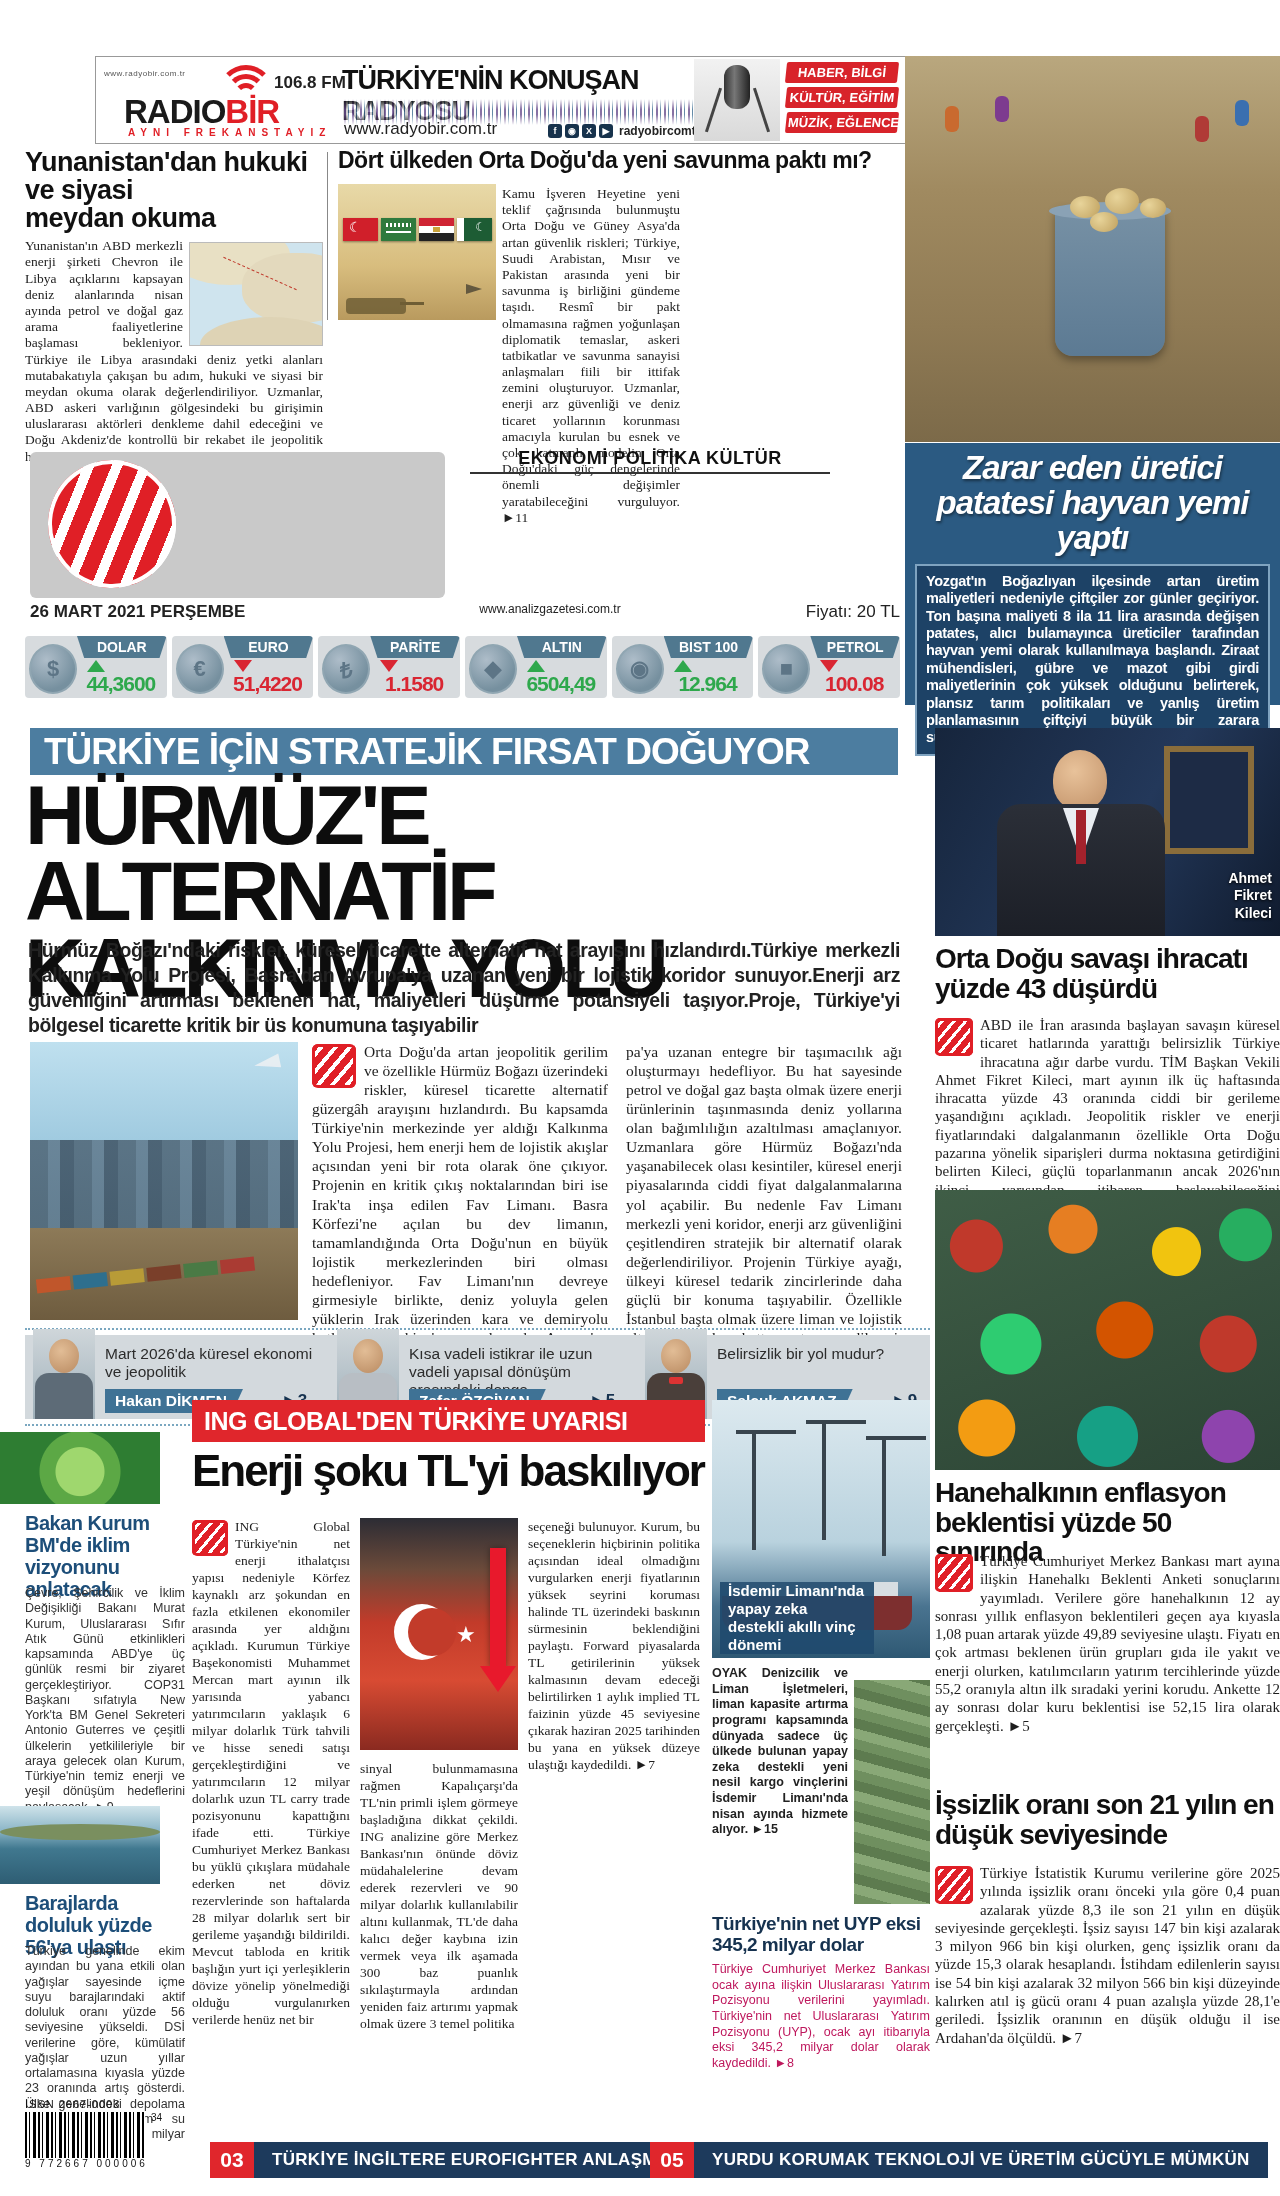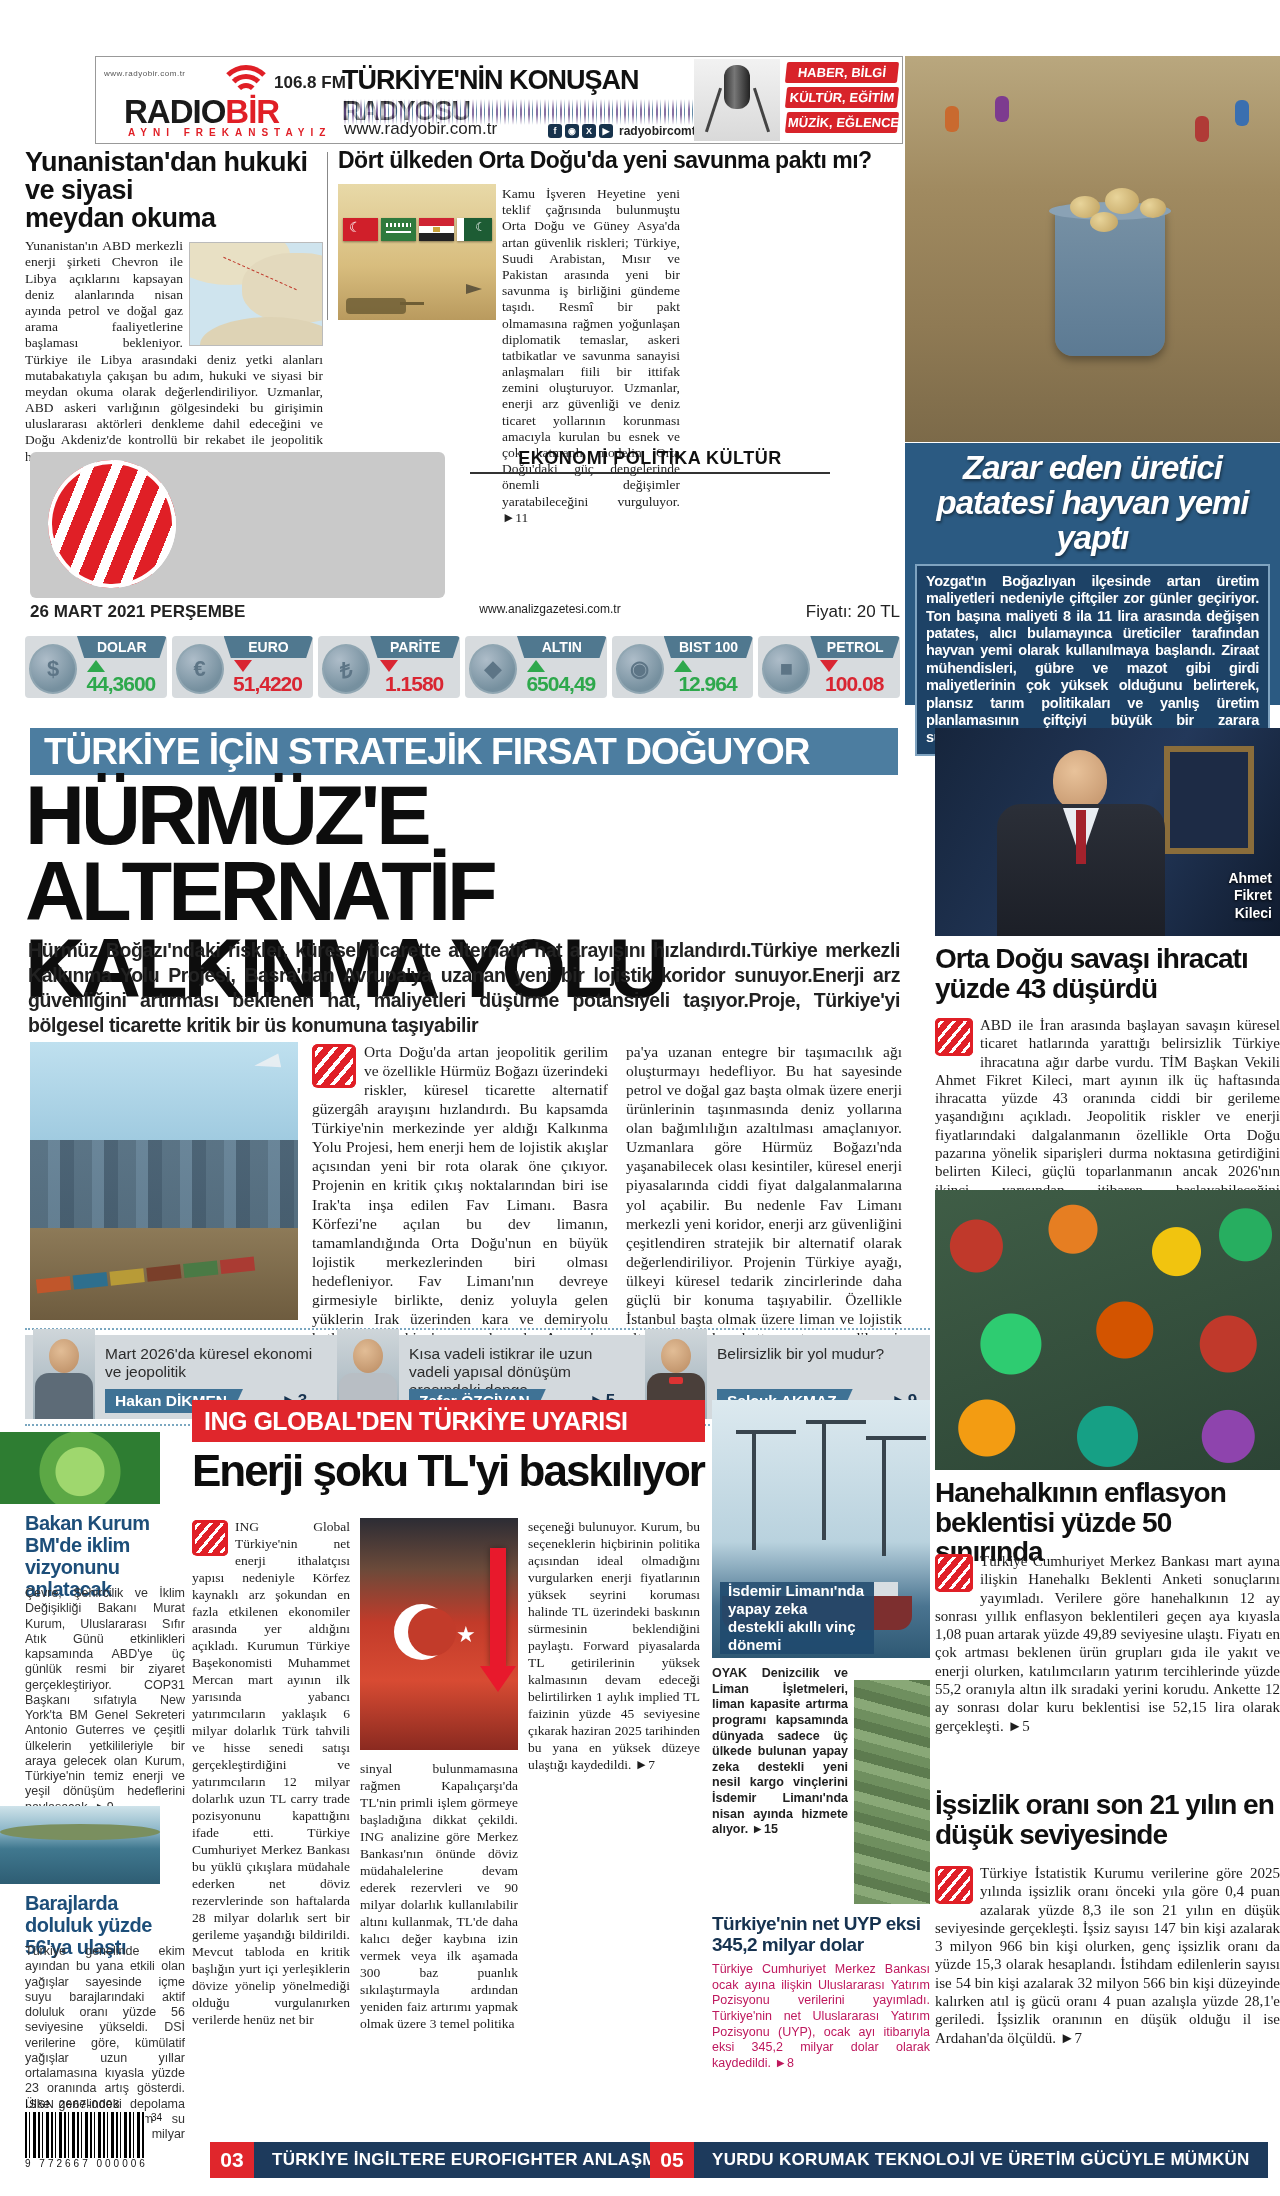--- a/index.html
+++ b/index.html
@@ -3,21 +3,21 @@
 <meta charset="utf-8">
 <style>
   html,body{margin:0;padding:0;background:#fff;}
   .page{position:relative;width:1280px;height:2196px;background:#fff;overflow:hidden;
         font-family:"Liberation Sans",sans-serif;color:#1a1a1a;}
   .abs{position:absolute;}
   .serif{font-family:"Liberation Serif","DejaVu Serif",serif;}
   .just{text-align:justify;}
 
   
-  .banner{left:95px;top:56px;width:806px;height:86px;border:1px solid #999;background:#fff;}
+  .banner{left:95px;top:56px;width:806px;height:86px;border:1px solid #999;background:#fff;padding-left:28px;}
   .r-url{left:8px;top:12px;font-size:8px;color:#555;letter-spacing:.5px;}
   .wifi{left:118px;top:4px;width:56px;height:34px;}
   .wifi i{position:absolute;border:5px solid #e01f26;border-radius:50%;
           border-color:#e01f26 transparent transparent transparent;transform:rotate(0deg);}
   .wifi i.a1{left:20px;top:22px;width:14px;height:14px;}
   .wifi i.a2{left:12px;top:13px;width:30px;height:30px;}
   .wifi i.a3{left:4px;top:4px;width:46px;height:46px;}
   .fm{left:178px;top:16px;font-size:17px;font-weight:bold;color:#222;}
   .rb{left:28px;top:36px;font-size:33px;font-weight:bold;letter-spacing:-1px;}
   .rb .b{color:#e01f26;}

